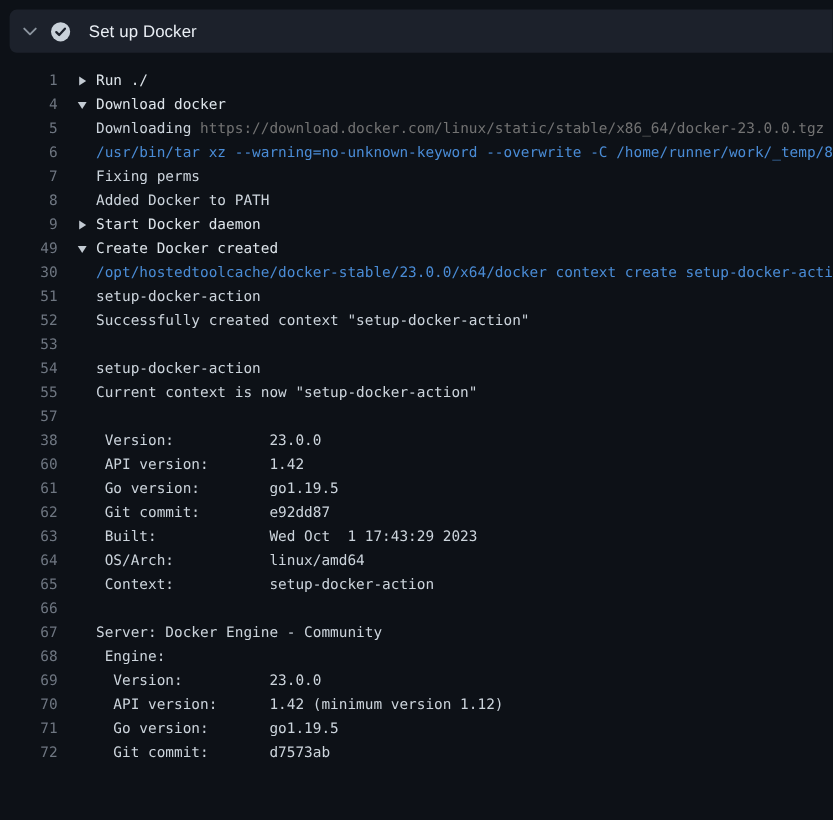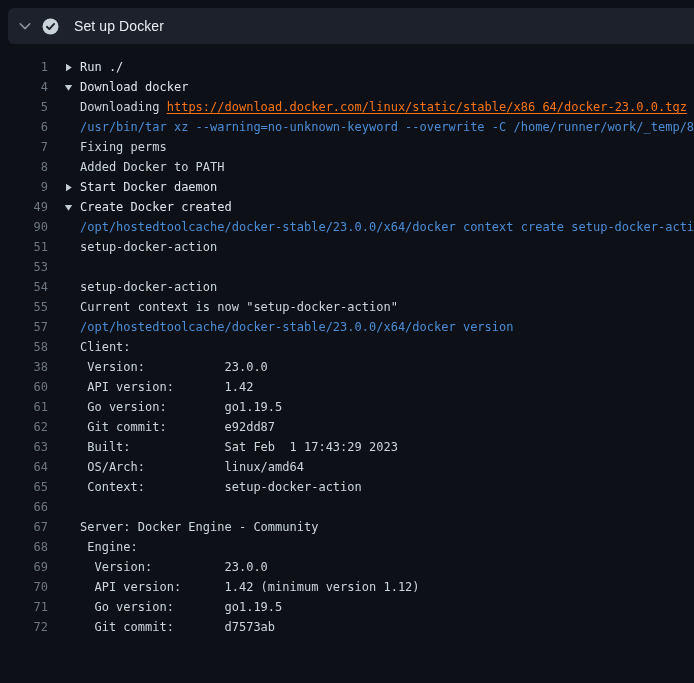--- a/index.html
+++ b/index.html
@@ -51,21 +51,21 @@
   .log-content{
     margin-left:16px;
     display:flex;align-items:center;
     white-space:pre;
     color:#ccd4dc;
   }
   .tri-slot{flex:none;width:16px;height:20px;display:flex;align-items:center;}
   .tri-slot svg{display:block;}
   .row-group .log-text{color:#dde4ea;}
   .row-command .log-text{color:#4a8cd6;}
-  .log-link{color:#f97316;text-decoration:underline;text-underline-offset:2px;cursor:pointer;}
+  .log-link{color:#737373;text-underline-offset:2px;cursor:pointer;}
 </style>
 </head>
 <body>
 
 <div class="screen">
 
   <div class="step-header">
     <span class="chev">
       <svg width="16" height="16" viewBox="0 0 16 16">
         <path d="M3.2 5.8 L8 10.6 L12.8 5.8" fill="none" stroke="#8b949e" stroke-width="1.6" stroke-linecap="round" stroke-linejoin="round"></path>
@@ -90,32 +90,32 @@
       <div class="log-row"><span class="log-num">5</span><span class="log-content"><span class="tri-slot"></span><span class="log-text">Downloading </span><span class="log-link">https://download.docker.com/linux/static/stable/x86_64/docker-23.0.0.tgz</span></span></div>
       <div class="log-row row-command"><span class="log-num">6</span><span class="log-content"><span class="tri-slot"></span><span class="log-text">/usr/bin/tar xz --warning=no-unknown-keyword --overwrite -C /home/runner/work/_temp/8c91</span></span></div>
       <div class="log-row"><span class="log-num">7</span><span class="log-content"><span class="tri-slot"></span><span class="log-text">Fixing perms</span></span></div>
       <div class="log-row"><span class="log-num">8</span><span class="log-content"><span class="tri-slot"></span><span class="log-text">Added Docker to PATH</span></span></div>
       <div class="log-row row-group"><span class="log-num">9</span><span class="log-content"><span class="tri-slot"><svg width="9" height="9" viewBox="0 0 9 9">
               <path d="M2 0.8 L7.8 4.5 L2 8.2 Z" fill="#c3cbd3"></path>
             </svg></span><span class="log-text">Start Docker daemon</span></span></div>
       <div class="log-row row-group"><span class="log-num">49</span><span class="log-content"><span class="tri-slot"><svg width="9" height="9" viewBox="0 0 9 9">
               <path d="M0.8 2 L8.2 2 L4.5 7.8 Z" fill="#c3cbd3"></path>
             </svg></span><span class="log-text">Create Docker created</span></span></div>
-      <div class="log-row row-command"><span class="log-num">90</span><span class="log-content"><span class="tri-slot"></span><span class="log-text">/opt/hostedtoolcache/docker-stable/23.0.0/x64/docker context create setup-docker-action</span></span></div>
+      <div class="log-row row-command"><span class="log-num">30</span><span class="log-content"><span class="tri-slot"></span><span class="log-text">/opt/hostedtoolcache/docker-stable/23.0.0/x64/docker context create setup-docker-action</span></span></div>
       <div class="log-row"><span class="log-num">51</span><span class="log-content"><span class="tri-slot"></span><span class="log-text">setup-docker-action</span></span></div>
+      <div class="log-row"><span class="log-num">52</span><span class="log-content"><span class="tri-slot"></span><span class="log-text">Successfully created context "setup-docker-action"</span></span></div>
       <div class="log-row row-command"><span class="log-num">53</span></div>
       <div class="log-row"><span class="log-num">54</span><span class="log-content"><span class="tri-slot"></span><span class="log-text">setup-docker-action</span></span></div>
       <div class="log-row"><span class="log-num">55</span><span class="log-content"><span class="tri-slot"></span><span class="log-text">Current context is now "setup-docker-action"</span></span></div>
-      <div class="log-row row-command"><span class="log-num">57</span><span class="log-content"><span class="tri-slot"></span><span class="log-text">/opt/hostedtoolcache/docker-stable/23.0.0/x64/docker version</span></span></div>
-      <div class="log-row"><span class="log-num">58</span><span class="log-content"><span class="tri-slot"></span><span class="log-text">Client:</span></span></div>
+      <div class="log-row row-command"><span class="log-num">57</span></div>
       <div class="log-row"><span class="log-num">38</span><span class="log-content"><span class="tri-slot"></span><span class="log-text"> Version:           23.0.0</span></span></div>
       <div class="log-row"><span class="log-num">60</span><span class="log-content"><span class="tri-slot"></span><span class="log-text"> API version:       1.42</span></span></div>
       <div class="log-row"><span class="log-num">61</span><span class="log-content"><span class="tri-slot"></span><span class="log-text"> Go version:        go1.19.5</span></span></div>
       <div class="log-row"><span class="log-num">62</span><span class="log-content"><span class="tri-slot"></span><span class="log-text"> Git commit:        e92dd87</span></span></div>
-      <div class="log-row"><span class="log-num">63</span><span class="log-content"><span class="tri-slot"></span><span class="log-text"> Built:             Sat Feb  1 17:43:29 2023</span></span></div>
+      <div class="log-row"><span class="log-num">63</span><span class="log-content"><span class="tri-slot"></span><span class="log-text"> Built:             Wed Oct  1 17:43:29 2023</span></span></div>
       <div class="log-row"><span class="log-num">64</span><span class="log-content"><span class="tri-slot"></span><span class="log-text"> OS/Arch:           linux/amd64</span></span></div>
       <div class="log-row"><span class="log-num">65</span><span class="log-content"><span class="tri-slot"></span><span class="log-text"> Context:           setup-docker-action</span></span></div>
       <div class="log-row"><span class="log-num">66</span><span class="log-content"><span class="tri-slot"></span><span class="log-text"></span></span></div>
       <div class="log-row"><span class="log-num">67</span><span class="log-content"><span class="tri-slot"></span><span class="log-text">Server: Docker Engine - Community</span></span></div>
       <div class="log-row"><span class="log-num">68</span><span class="log-content"><span class="tri-slot"></span><span class="log-text"> Engine:</span></span></div>
       <div class="log-row"><span class="log-num">69</span><span class="log-content"><span class="tri-slot"></span><span class="log-text">  Version:          23.0.0</span></span></div>
       <div class="log-row"><span class="log-num">70</span><span class="log-content"><span class="tri-slot"></span><span class="log-text">  API version:      1.42 (minimum version 1.12)</span></span></div>
       <div class="log-row"><span class="log-num">71</span><span class="log-content"><span class="tri-slot"></span><span class="log-text">  Go version:       go1.19.5</span></span></div>
       <div class="log-row"><span class="log-num">72</span><span class="log-content"><span class="tri-slot"></span><span class="log-text">  Git commit:       d7573ab</span></span></div>
     </div>

